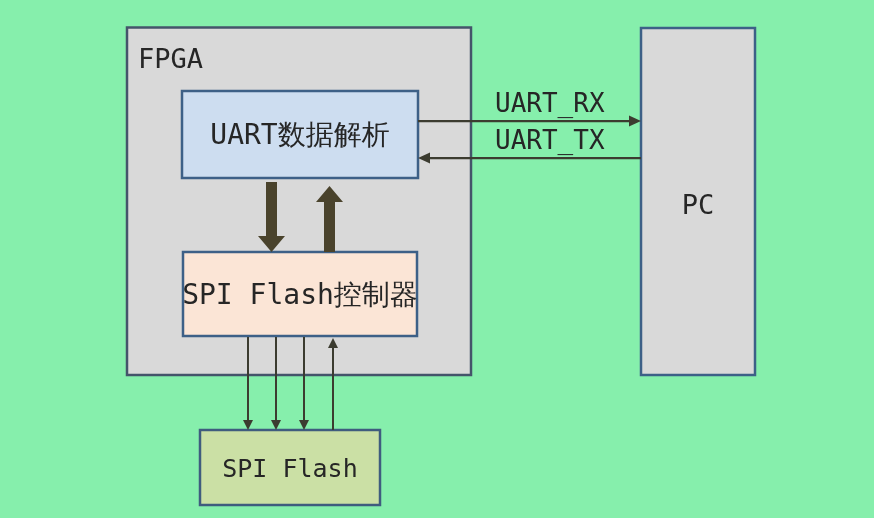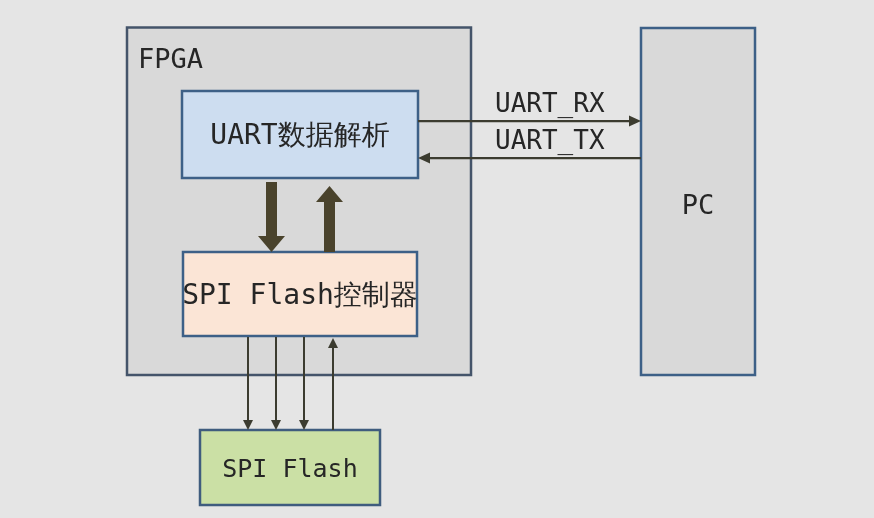--- a/index.html
+++ b/index.html
@@ -4,21 +4,21 @@
 <style>
   html, body {
     margin: 0;
     padding: 0;
     background: #ffffff;
   }
   .canvas {
     position: relative;
     width: 874px;
     height: 518px;
-    background: #e5e5e5;
+    background: #86efac;
     overflow: hidden;
   }
   svg { display: block; }
   .lbl {
     fill: #262626;
     font-family: "DejaVu Sans Mono", "DejaVu Sans", monospace;
   }
   .lbl-mono {
     font-family: "DejaVu Sans Mono", monospace;
   }

